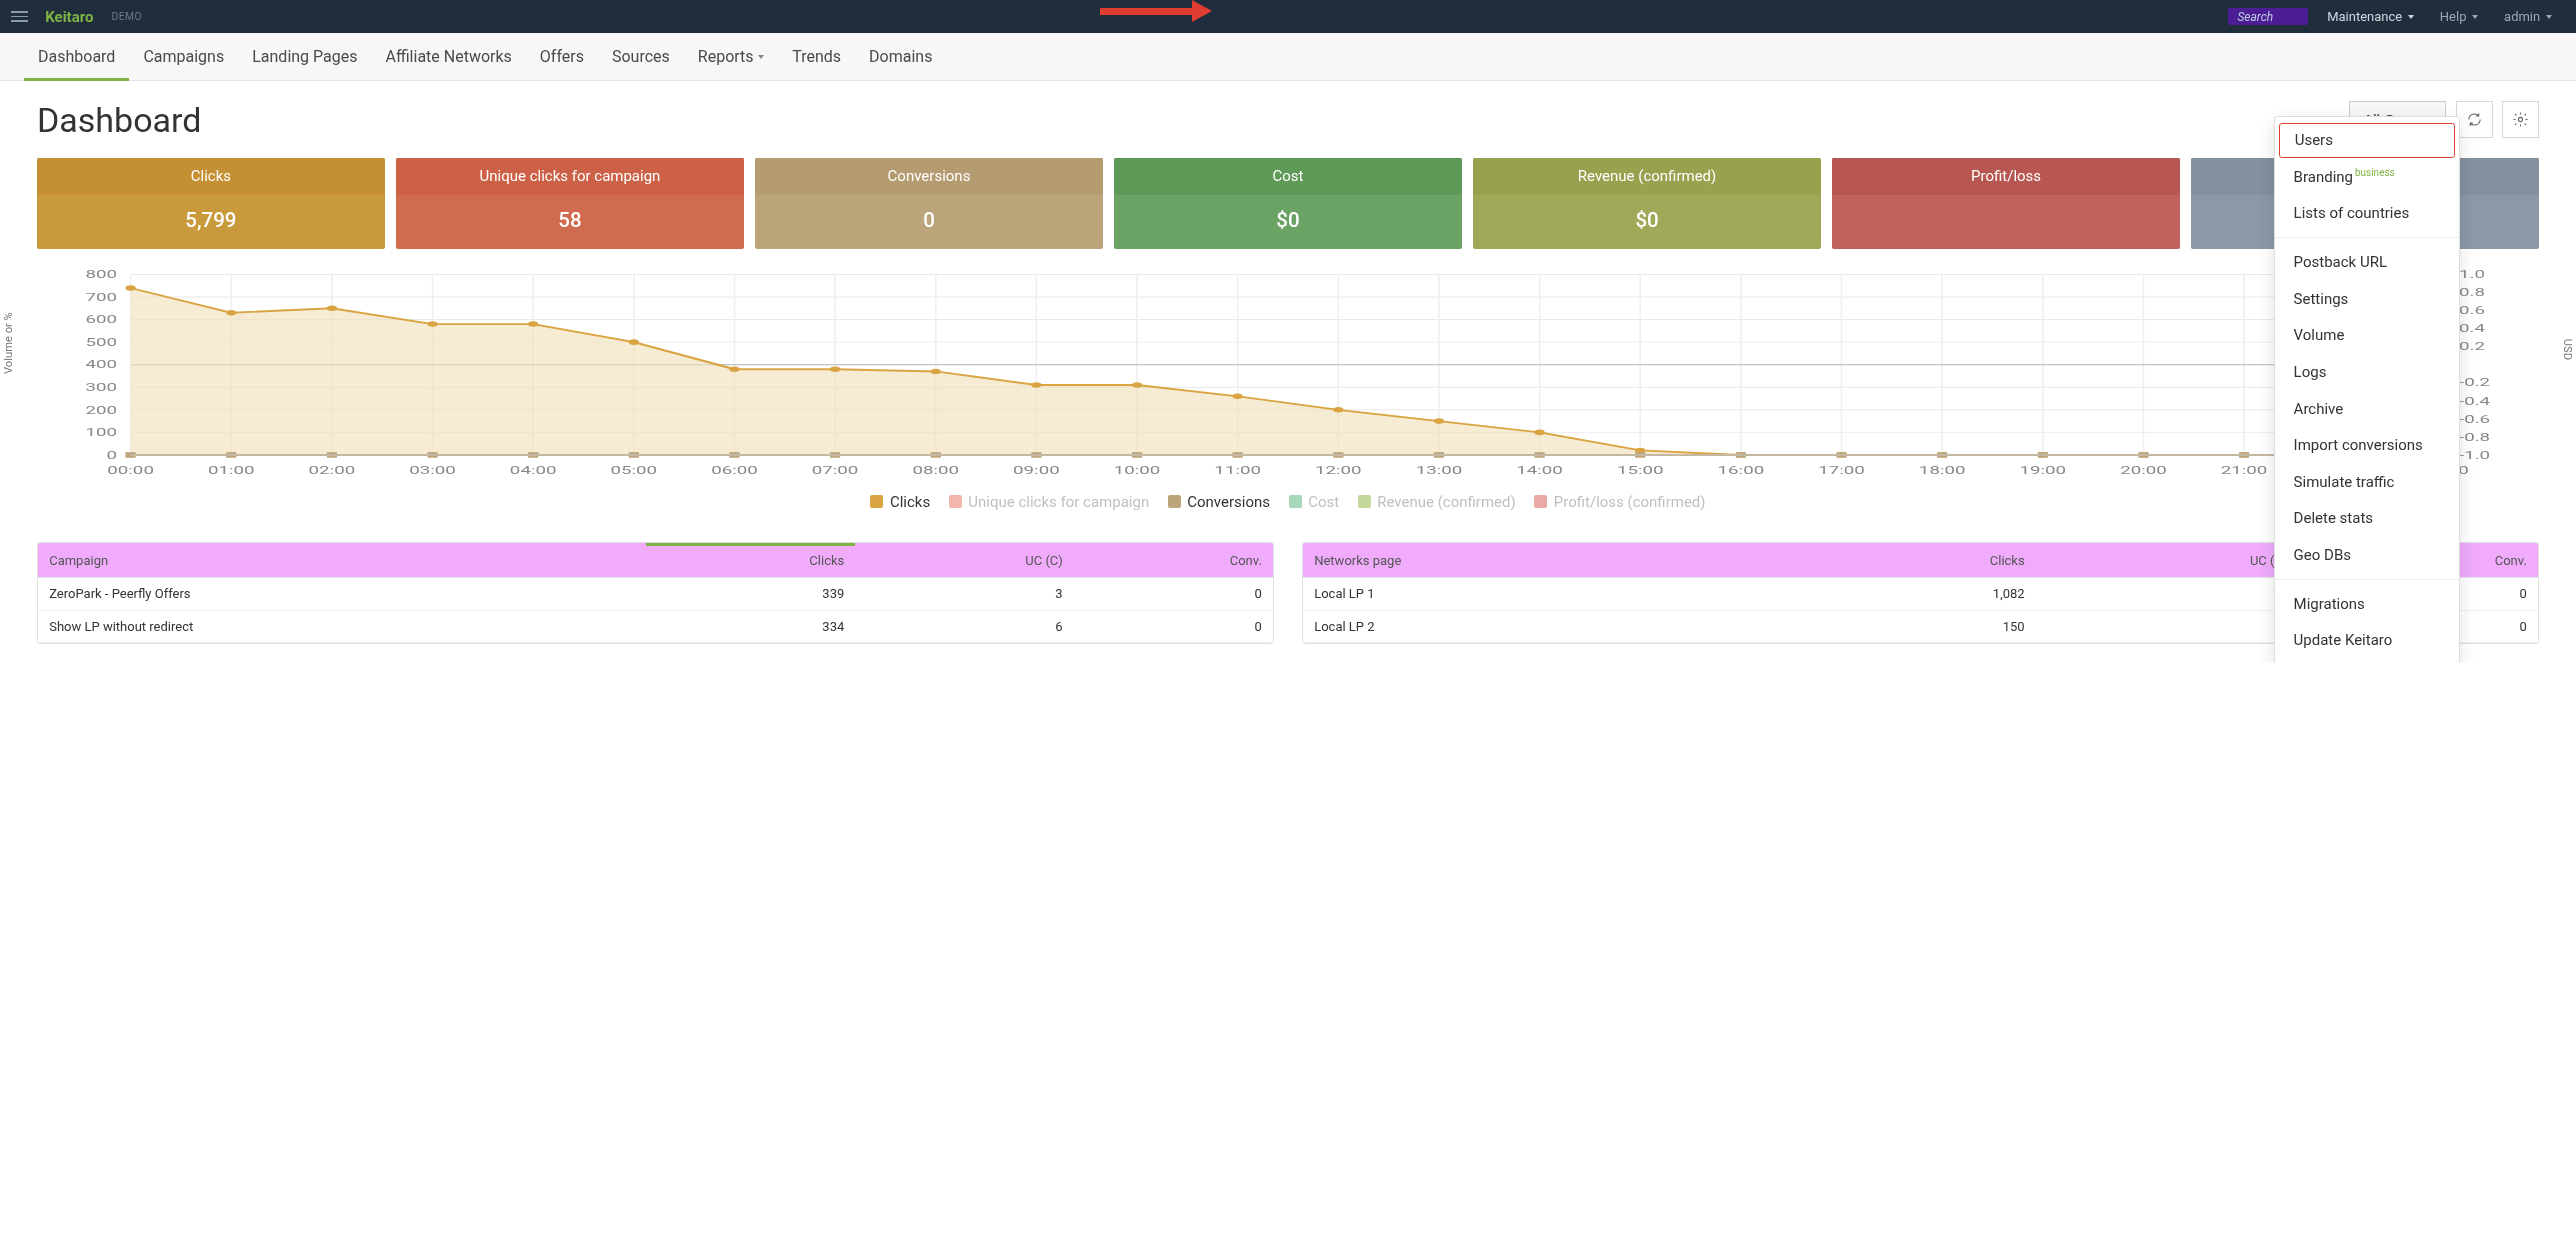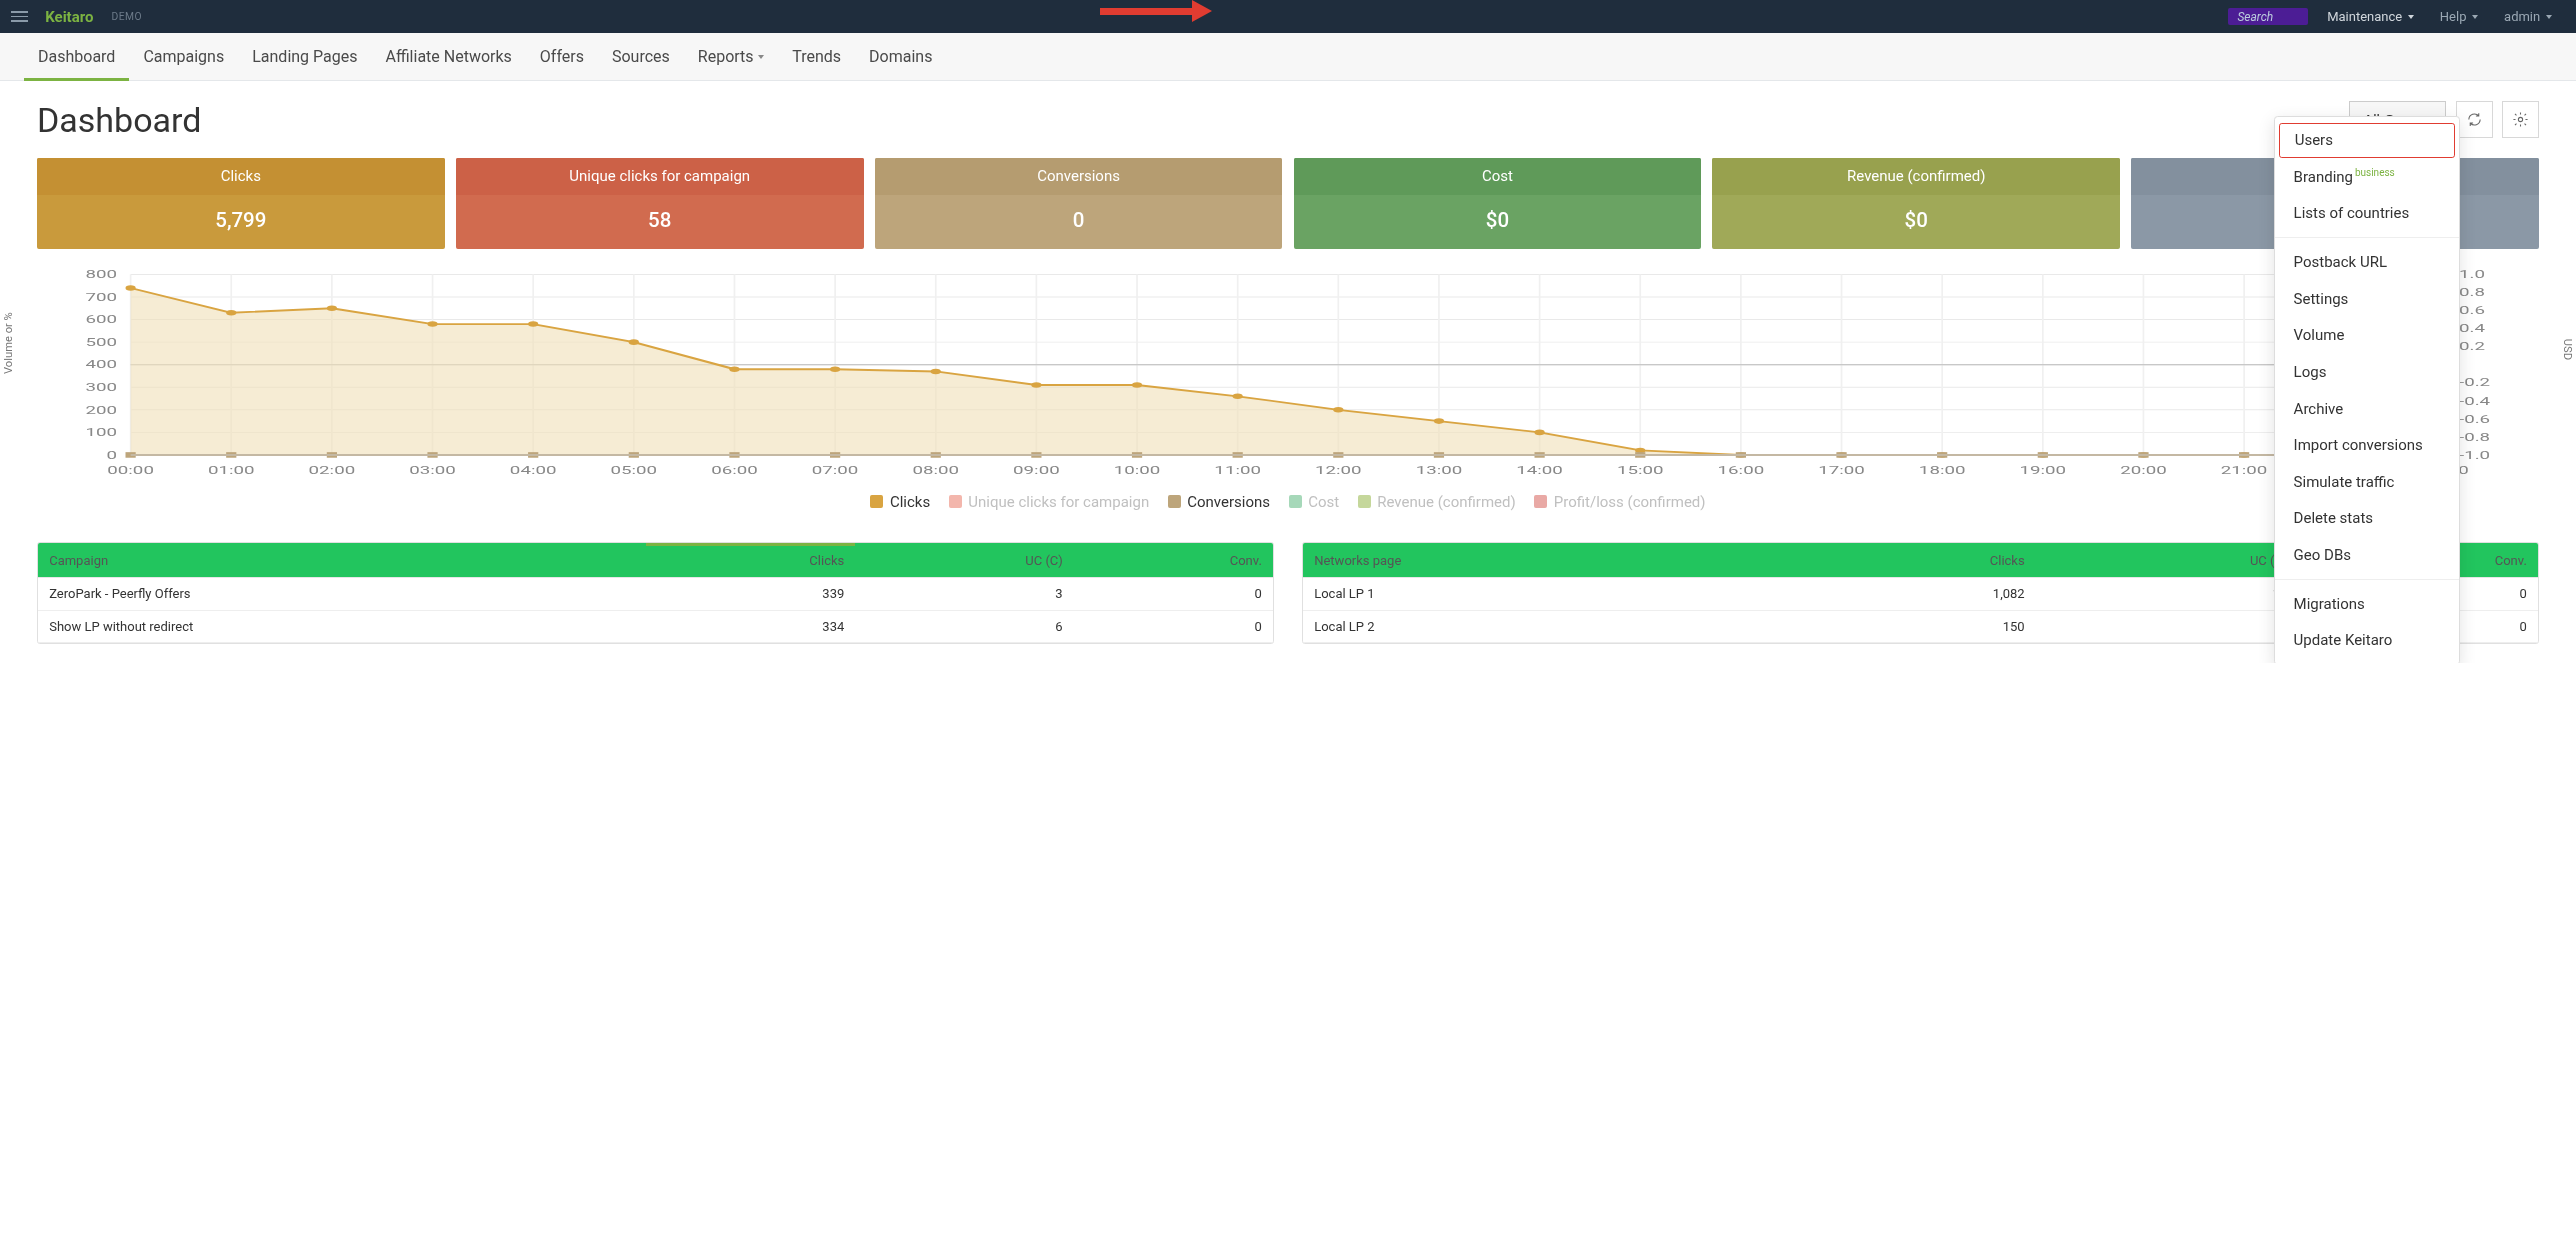--- a/index.html
+++ b/index.html
@@ -57,21 +57,21 @@
 .chart-svg { width: 100%; height: 100%; }
 .legend { display: flex; justify-content: center; gap: 18.6px; padding: 11.2px 0 22.4px; flex-wrap: wrap; }
 .legend-item { display: flex; align-items: center; gap: 6.5px; font-size: 15px; cursor: pointer; }
 .legend-item.off { color: #c0c0c0; }
 .swatch { width: 13px; height: 13px; border-radius: 1.9px; }
 
 
 .tables { display: flex; gap: 28px; padding: 0 37px 18.6px; }
 .tbl { flex: 1; border: 0.9px solid #e0e0e0; border-radius: 2.8px; overflow: hidden; }
 .tbl table { width: 100%; border-collapse: collapse; }
-.tbl th { background: #22c55e; text-align: left; padding: 9.3px 11.2px; font-weight: 400; font-size: 13px; color: #555; border-bottom: 0.9px solid #e6e6e6; }
+.tbl th { background: #f0abfc; text-align: left; padding: 9.3px 11.2px; font-weight: 400; font-size: 13px; color: #555; border-bottom: 0.9px solid #e6e6e6; }
 .tbl th.r { text-align: right; }
 .tbl th.active-sort::before { content: ''; display: block; height: 2.8px; background: #7cb342; margin: -9.3px -11.2px 6.5px -11.2px; }
 .tbl td { padding: 8.4px 11.2px; border-bottom: 0.9px solid #eee; font-size: 13px; }
 .tbl td.r { text-align: right; }
 
 
 .dropdown { position: absolute; top: 35px; right: 116px; width: 186px; background: #fff; border: 0.9px solid #ddd; border-radius: 3.7px; box-shadow: 0 5.6px 17px rgba(0,0,0,.12); z-index: 100; padding: 5.6px 0; }
 .dd-item { padding: 9.3px 18.6px; font-size: 15px; color: #333; cursor: pointer; }
 .dd-sup { font-size: 10px; color: #7cb342; vertical-align: super; margin-left: 1.9px; }
 .dd-sep { height: 0.9px; background: #eee; margin: 5.6px 0; }
@@ -155,20 +155,24 @@
         <div class="tile-head">Conversions</div>
         <div class="tile-val">0</div>
       </div>
       <div class="tile c-green">
         <div class="tile-head">Cost</div>
         <div class="tile-val">$0</div>
       </div>
       <div class="tile c-olive">
         <div class="tile-head">Revenue (confirmed)</div>
         <div class="tile-val">$0</div>
+      </div>
+      <div class="tile c-red">
+        <div class="tile-head">Profit/loss</div>
+        <div class="tile-val"></div>
       </div>
       <div class="tile c-gray">
         <div class="tile-head">confirmed)</div>
         <div class="tile-val">0.00</div>
       </div>
     </div>
 
 <div class="chart-wrap">
   <div class="ylabel-left">Volume or %</div>
   <div class="ylabel-right">USD</div>

